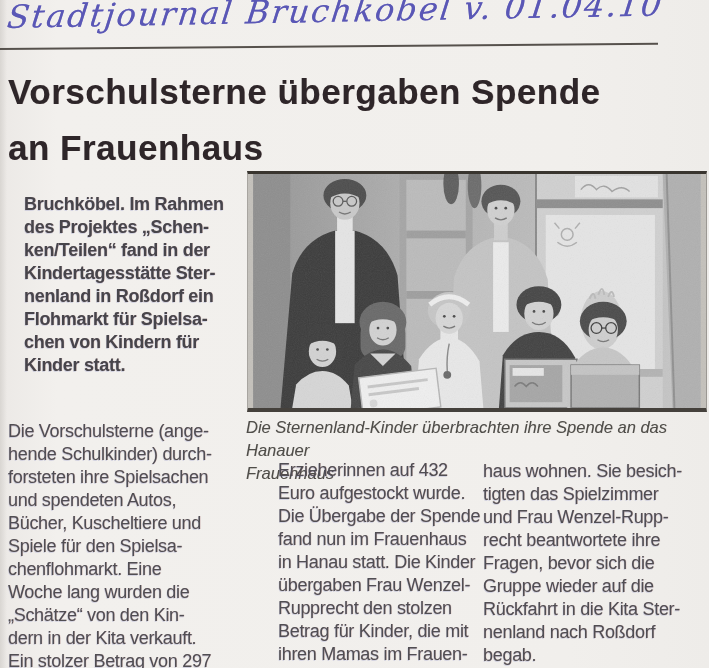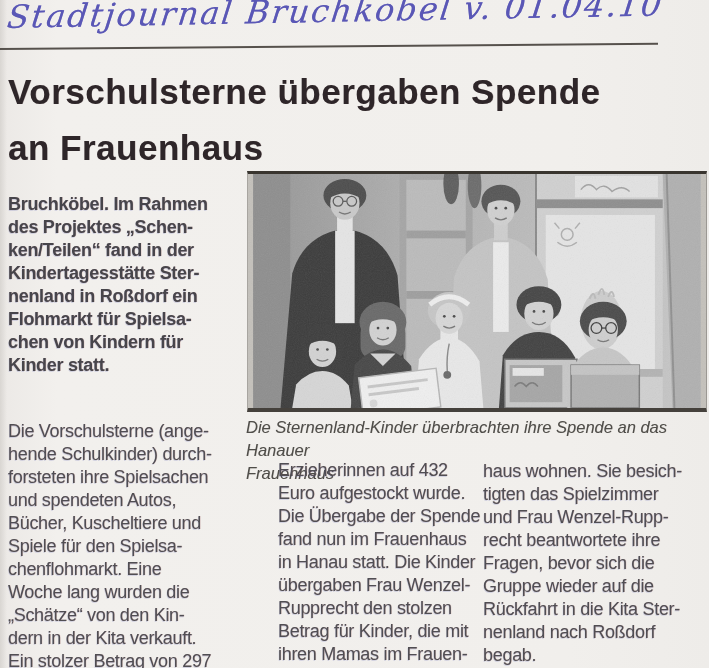--- a/index.html
+++ b/index.html
@@ -65,21 +65,21 @@
     font-size: 18px;
     line-height: 23px;
     letter-spacing: -0.3px;
     color: #504e53;
     white-space: pre-line;
     text-shadow: 0.5px -0.4px 0.4px rgba(165,70,60,0.22), -0.5px 0.5px 0.4px rgba(70,80,165,0.18);
   }
   .col-left   { left: 8px;   top: 170px; }
   .col-middle { left: 246px; top: 459px; margin-left: 32px; }
   .col-right  { left: 483px; top: 460px; }
-  .lead { font-weight: bold; margin: 0 0 20px 0; color: #47454b; }
+  .lead { font-weight: bold; margin: 0 0 20px 16px; color: #47454b; }
   .para { margin: 0; }
 
   
   .photo {
     position: absolute;
     left: 247px; top: 171px;
     width: 458px; height: 234px;
     background: #c4c1bb;
     border-top: 3px solid #39352f;
     border-bottom: 4px solid #45413c;

